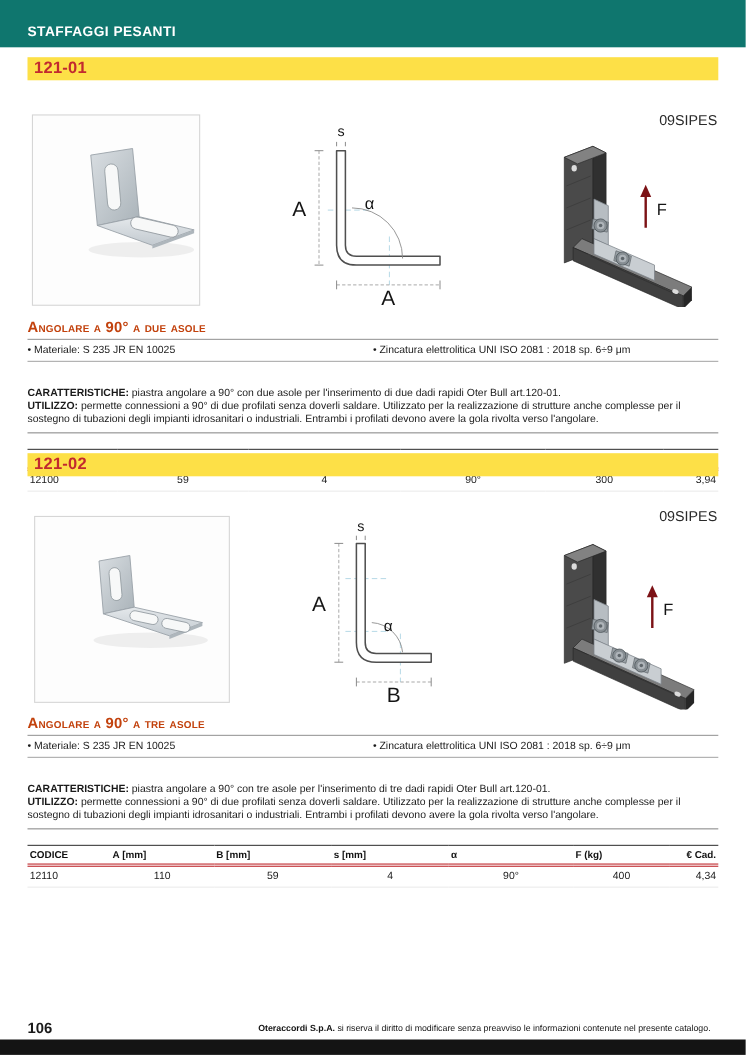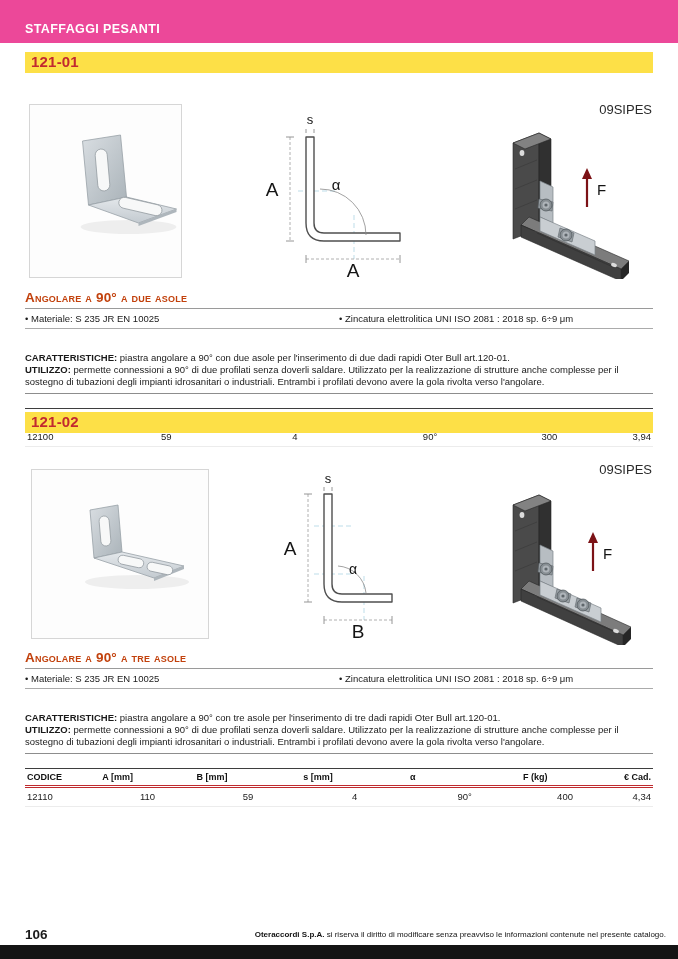--- a/index.html
+++ b/index.html
@@ -1,18 +1,18 @@
 <!DOCTYPE html>
 <html><head>
 <meta charset="utf-8">
 <style>
   html,body{margin:0;padding:0;}
   body{width:678px;height:959px;position:relative;background:#fff;
        font-family:"Liberation Sans",sans-serif;color:#1a1a1a;overflow:hidden;}
-  .topbar{position:absolute;top:0;left:0;right:0;height:43px;background:#ec4899;}
+  .topbar{position:absolute;top:0;left:0;right:0;height:43px;background:#0f766e;}
   .topbar-title{position:absolute;left:25px;bottom:7px;color:#fff;font-weight:bold;
        font-size:12.5px;letter-spacing:.4px;}
   .section{position:absolute;left:25px;width:628px;}
   .s1{top:52px;} .s2{top:412px;}
   .band{background:#fde047;padding:1px 6px 2px;}
   .code{color:#c2292f;font-weight:bold;font-size:15px;letter-spacing:.2px;}
   .media{position:relative;height:196px;margin-top:20px;}
   .brand{position:absolute;right:1px;top:9px;font-size:13px;color:#2a2a2a;}
   .photo-box{position:absolute;left:4px;top:11px;width:151px;height:172px;
        background:#fdfdfd;border:1px solid #d6d6d6;}
@@ -27,21 +27,21 @@
   .bullets{display:flex;font-size:9.5px;padding:4px 0 4px;border-bottom:1px solid #ababab;}
   .bullets .b1{width:50%;}
   .desc{font-size:9.5px;line-height:1.25;padding:3px 0 5px;border-bottom:1.5px solid #8d8d8d;margin-top:20px;}
   .desc p{margin:0;}
   table{width:100%;border-collapse:collapse;margin-top:14px;}
   thead tr{border-top:1.5px solid #3e3e3e;border-bottom:3px double #bf2a2e;}
   th{font-size:9px;font-weight:bold;padding:3px 2px;text-align:left;color:#111;}
   td{font-size:9.5px;padding:3px 2px 4px;text-align:center;border-bottom:1px solid #ececec;}
   .al{text-align:left;} .ar{text-align:right;}
   .footer-num{position:absolute;left:25px;bottom:17px;font-weight:bold;font-size:13.5px;}
-  .footer-disc{position:absolute;right:12px;bottom:20px;font-size:8px;color:#141414;}
+  .footer-disc{position:absolute;right:32px;bottom:20px;font-size:8px;color:#141414;}
   .footer-disc b{font-weight:bold;}
   .bottombar{position:absolute;bottom:0;left:0;right:0;height:14px;background:#141414;}
   .dim{stroke:#9d9d9d;stroke-width:.8;stroke-dasharray:3 2;fill:none;}
   .tick{stroke:#8a8a8a;stroke-width:.9;fill:none;}
   .cl{stroke:#b5d9e6;stroke-width:.9;stroke-dasharray:5 3;fill:none;}
   .dimlabel{fill:#141414;font-family:"Liberation Sans",sans-serif;}
 </style>
 </head>
 <body>
 

